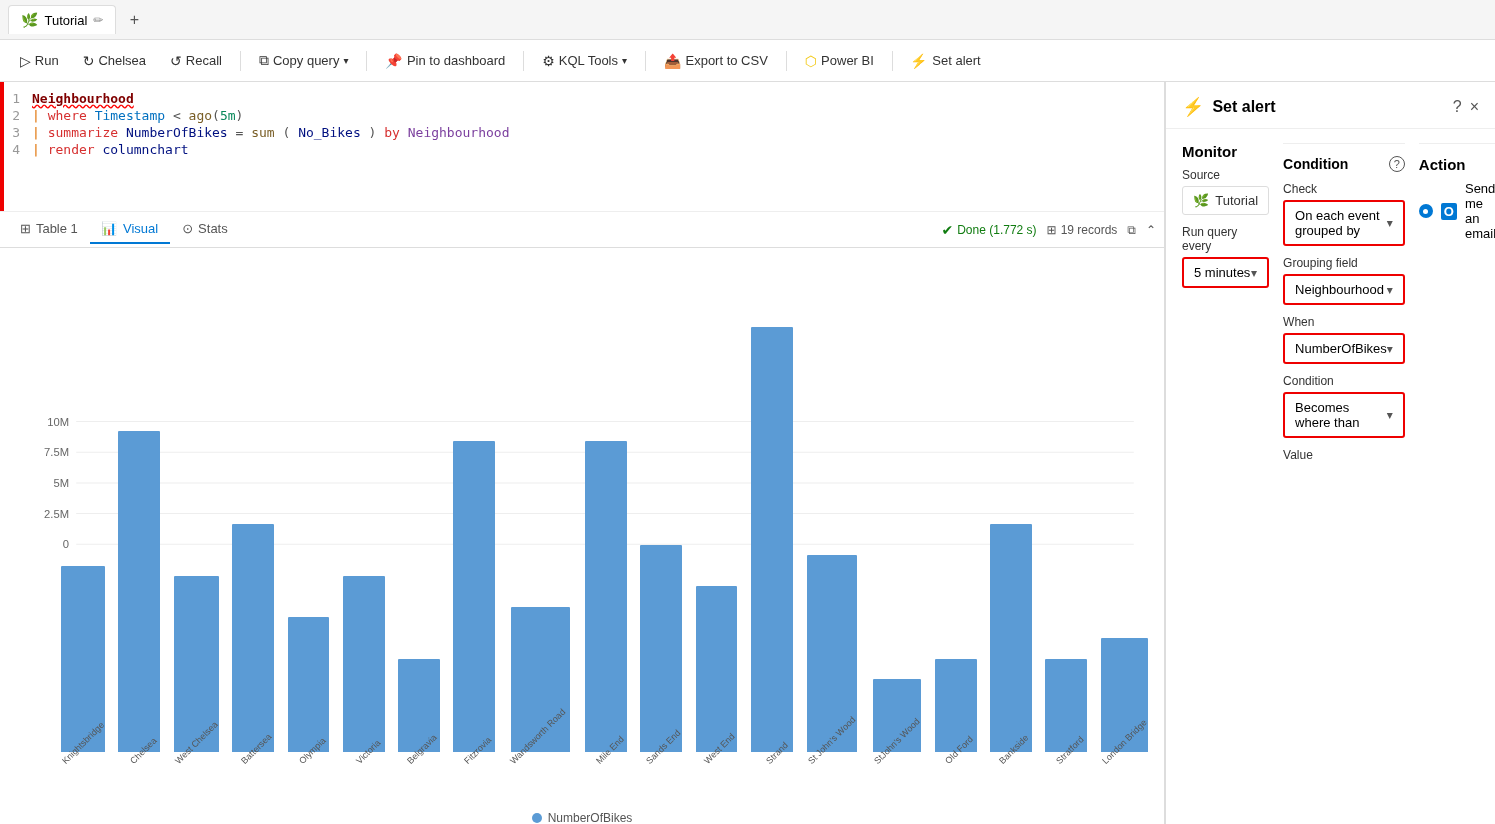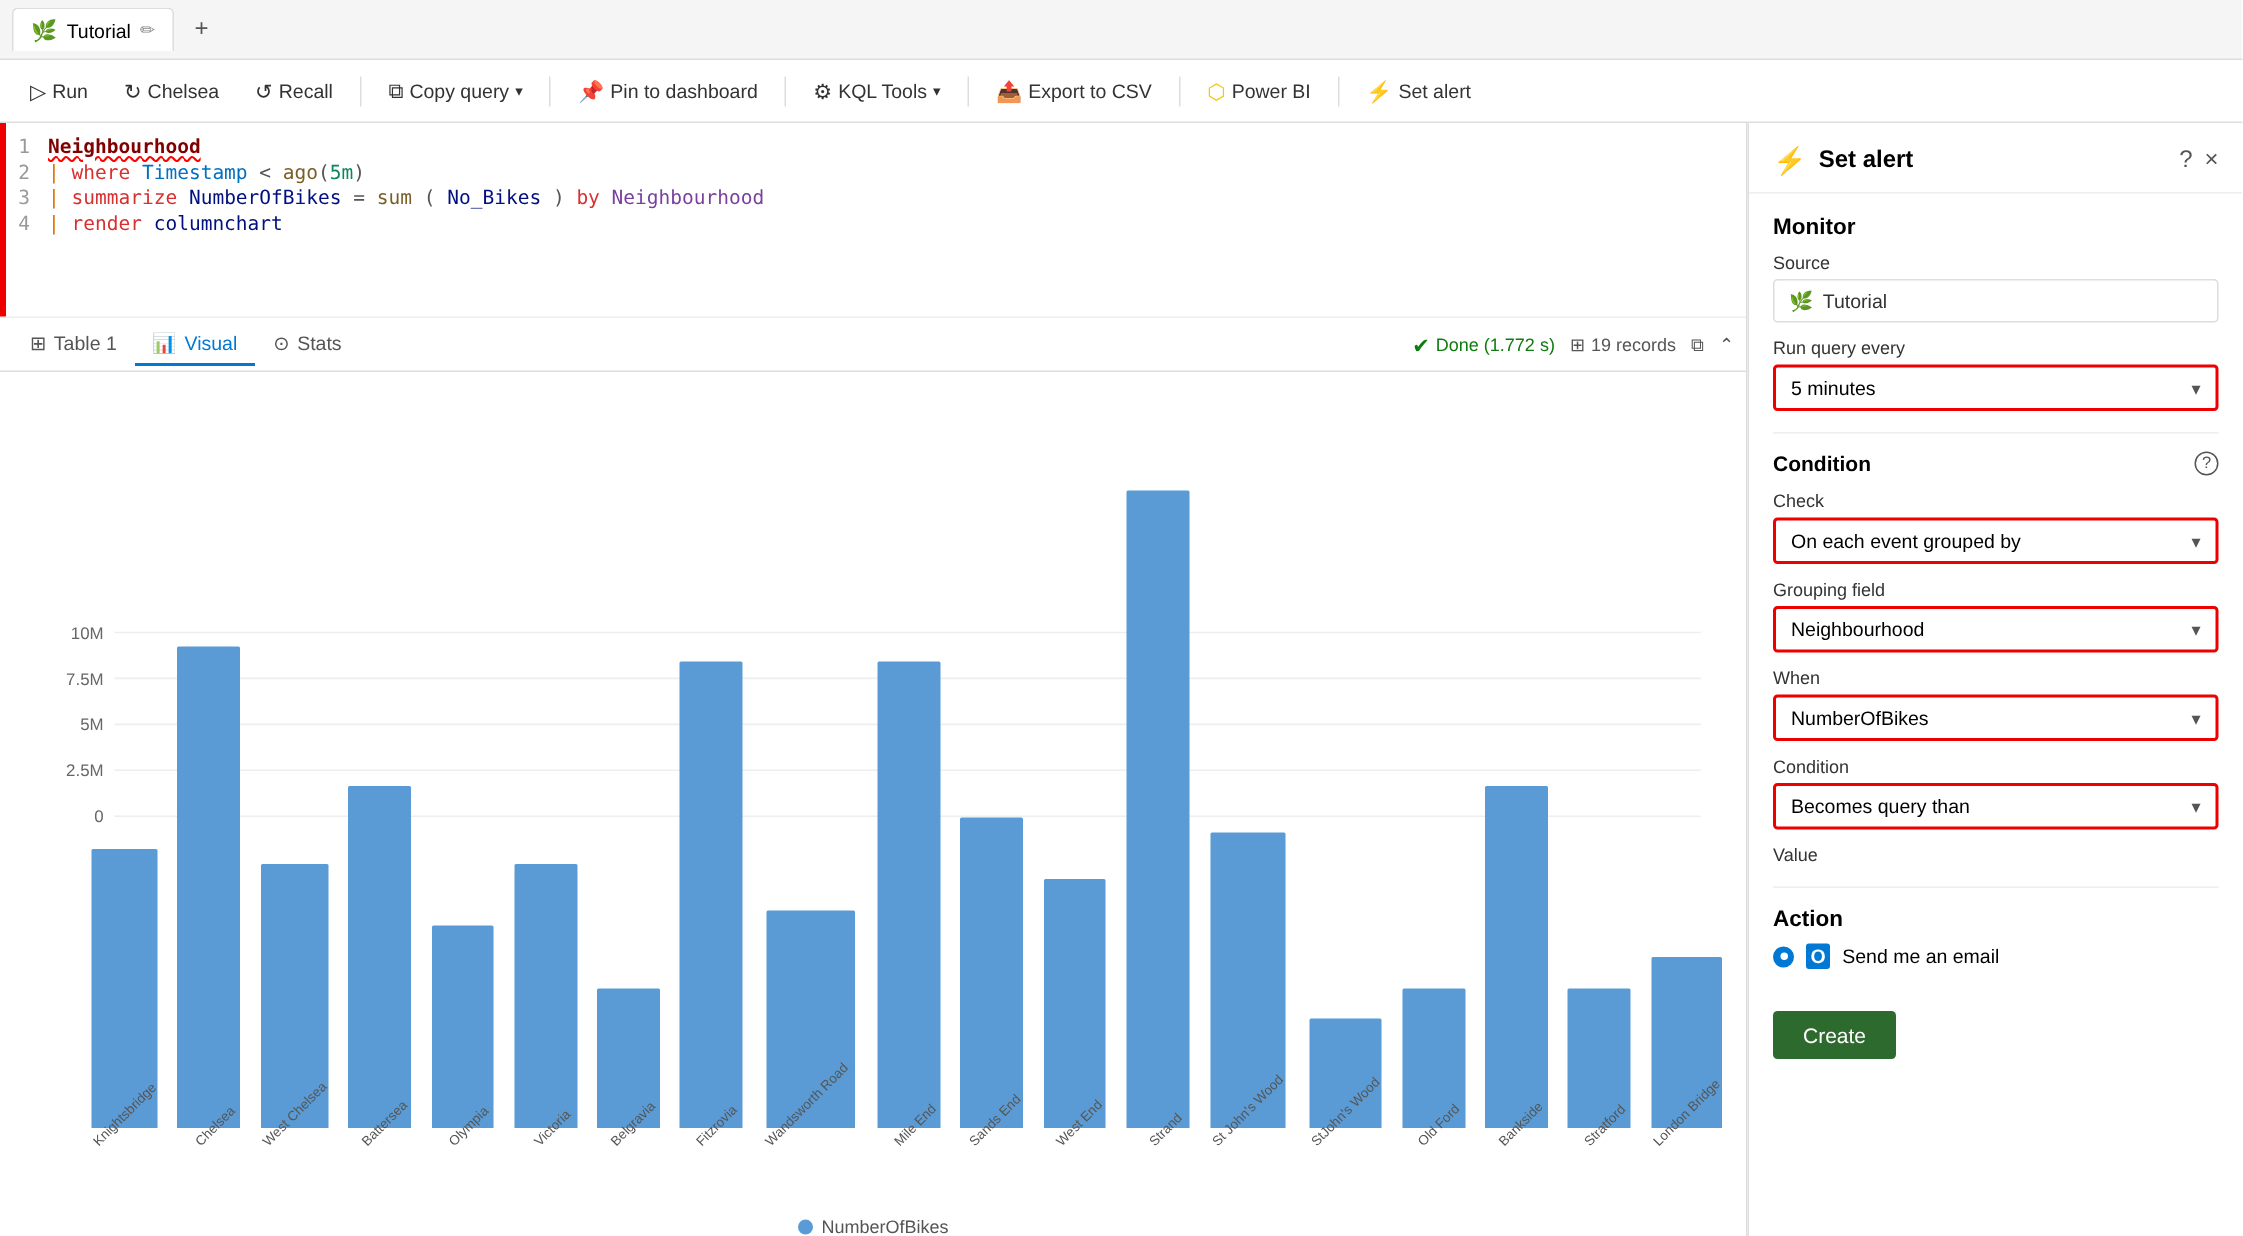--- a/index.html
+++ b/index.html
@@ -52,21 +52,21 @@
     .chart-legend { display: flex; align-items: center; gap: 6px; justify-content: center; font-size: 12px; color: #555; margin-top: 4px; }
     .legend-dot { width: 10px; height: 10px; border-radius: 50%; background: #5b9bd5; display: inline-block; }
 
     
     .side-panel { width: 330px; flex-shrink: 0; display: flex; flex-direction: column; overflow-y: auto; border-left: 1px solid #ddd; background: #fff; }
     .panel-header { display: flex; align-items: center; justify-content: space-between; padding: 14px 16px 10px 16px; border-bottom: 1px solid #eee; }
     .panel-title { display: flex; align-items: center; gap: 8px; font-size: 16px; font-weight: 600; }
     .panel-actions { display: flex; gap: 8px; }
     .panel-icon-btn { background: none; border: none; cursor: pointer; color: #555; font-size: 16px; }
 
-    .panel-body { padding: 14px 16px; display: flex; flex-direction: column; gap: 14px; justify-content: space-between; }
+    .panel-body { padding: 14px 16px; display: flex; flex-direction: row; gap: 14px; justify-content: space-between; }
 
     .section-title { font-size: 15px; font-weight: 600; margin-bottom: 8px; }
 
     .field-group { display: flex; flex-direction: column; gap: 4px; }
     .field-label { font-size: 12px; color: #333; font-weight: 500; }
     .field-source { display: flex; align-items: center; gap: 6px; font-size: 13px; color: #333; border: 1px solid #ddd; border-radius: 3px; padding: 6px 10px; }
 
     .select-box { display: flex; align-items: center; justify-content: space-between; border: 2px solid #e00; border-radius: 3px; padding: 6px 10px; cursor: pointer; font-size: 13px; background: #fff; }
     .select-arrow { color: #555; font-size: 12px; }
 
@@ -383,21 +383,21 @@
           <div class="field-label">When</div>
           <div class="select-box">
             <span>NumberOfBikes</span>
             <span class="select-arrow">▾</span>
           </div>
         </div>
 
         <div class="field-group" style="margin-top:10px;">
           <div class="field-label">Condition</div>
           <div class="select-box">
-            <span>Becomes query than</span>
+            <span>Becomes where than</span>
             <span class="select-arrow">▾</span>
           </div>
         </div>
 
         <div class="field-group" style="margin-top:10px;">
           <div class="field-label">Value</div>
         </div>
       </div>
 
       <div class="subsection">

